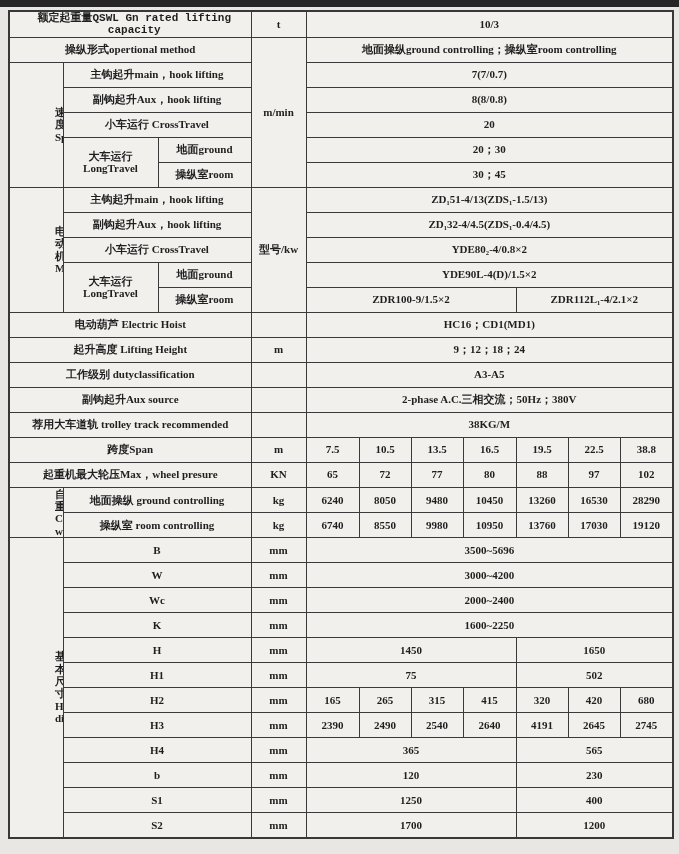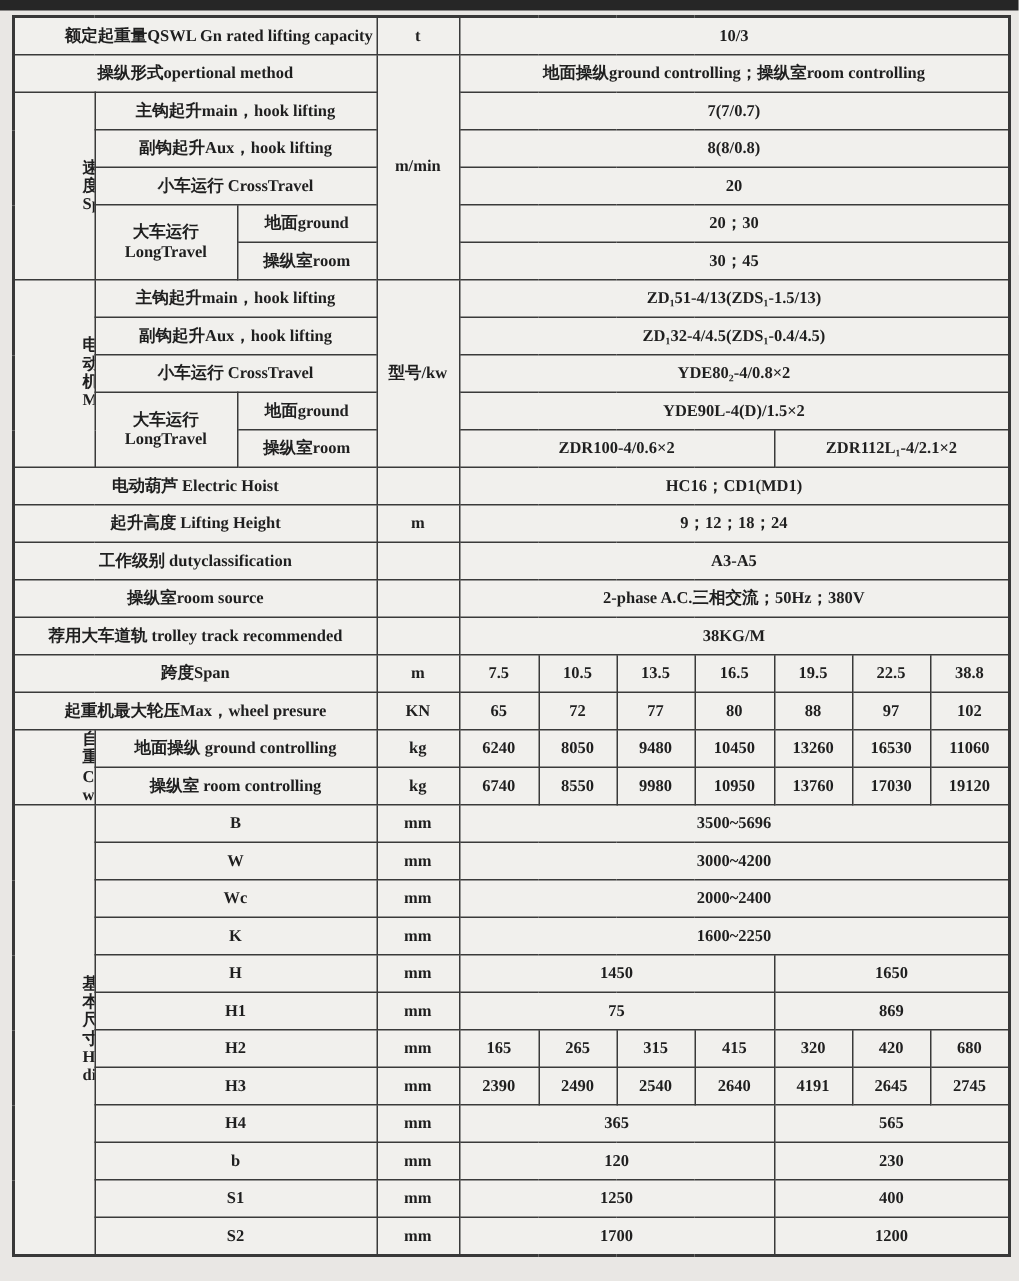--- a/index.html
+++ b/index.html
@@ -28,21 +28,21 @@
     padding:0 2px;
     text-align:center;
     vertical-align:middle;
     font-weight:bold;
     font-size:11px;
     line-height:1.12;
     color:#1f1f1f;
     white-space:pre-line;
     overflow:hidden;
   }
-  td.left{text-align:right;padding-left:10px;}
+  td.left{text-align:center;padding-left:10px;font-family:Liberation Mono, monospace;}
   td.grp{font-size:11px;padding-left:45px;}
 </style>
 </head>
 <body>
 
 <div class="top-strip"></div>
 
 <table class="spec">
   <colgroup>
       <col style="width: 54px;">
@@ -108,40 +108,40 @@
         <td colspan="7">YDE80₂-4/0.8×2</td>
       </tr>
       <tr>
         <td rowspan="2">大车运行
 LongTravel</td>
         <td>地面ground</td>
         <td colspan="7">YDE90L-4(D)/1.5×2</td>
       </tr>
       <tr>
         <td>操纵室room</td>
-        <td colspan="4">ZDR100-4/0.6×2</td>
+        <td colspan="4">ZDR100-9/1.5×2</td>
         <td colspan="3">ZDR112L₁-4/2.1×2</td>
       </tr>
       <tr>
         <td colspan="3">电动葫芦 Electric Hoist</td>
         <td></td>
         <td colspan="7">HC16；CD1(MD1)</td>
       </tr>
       <tr>
         <td colspan="3">起升高度 Lifting Height</td>
         <td>m</td>
         <td colspan="7">9；12；18；24</td>
       </tr>
       <tr>
         <td colspan="3">工作级别 dutyclassification</td>
         <td></td>
         <td colspan="7">A3-A5</td>
       </tr>
       <tr>
-        <td colspan="3">操纵室room source</td>
+        <td colspan="3">副钩起升Aux source</td>
         <td></td>
         <td colspan="7">2-phase A.C.三相交流；50Hz；380V</td>
       </tr>
       <tr>
         <td colspan="3">荐用大车道轨 trolley track recommended</td>
         <td></td>
         <td colspan="7">38KG/M</td>
       </tr>
       <tr>
         <td colspan="3">跨度Span</td>
@@ -170,21 +170,21 @@
 Crane
 weight</td>
         <td colspan="2">地面操纵 ground controlling</td>
         <td>kg</td>
         <td>6240</td>
         <td>8050</td>
         <td>9480</td>
         <td>10450</td>
         <td>13260</td>
         <td>16530</td>
-        <td>11060</td>
+        <td>28290</td>
       </tr>
       <tr>
         <td colspan="2">操纵室 room controlling</td>
         <td>kg</td>
         <td>6740</td>
         <td>8550</td>
         <td>9980</td>
         <td>10950</td>
         <td>13760</td>
         <td>17030</td>
@@ -216,21 +216,21 @@
       <tr>
         <td colspan="2">H</td>
         <td>mm</td>
         <td colspan="4">1450</td>
         <td colspan="3">1650</td>
       </tr>
       <tr>
         <td colspan="2">H1</td>
         <td>mm</td>
         <td colspan="4">75</td>
-        <td colspan="3">869</td>
+        <td colspan="3">502</td>
       </tr>
       <tr>
         <td colspan="2">H2</td>
         <td>mm</td>
         <td>165</td>
         <td>265</td>
         <td>315</td>
         <td>415</td>
         <td>320</td>
         <td>420</td>

